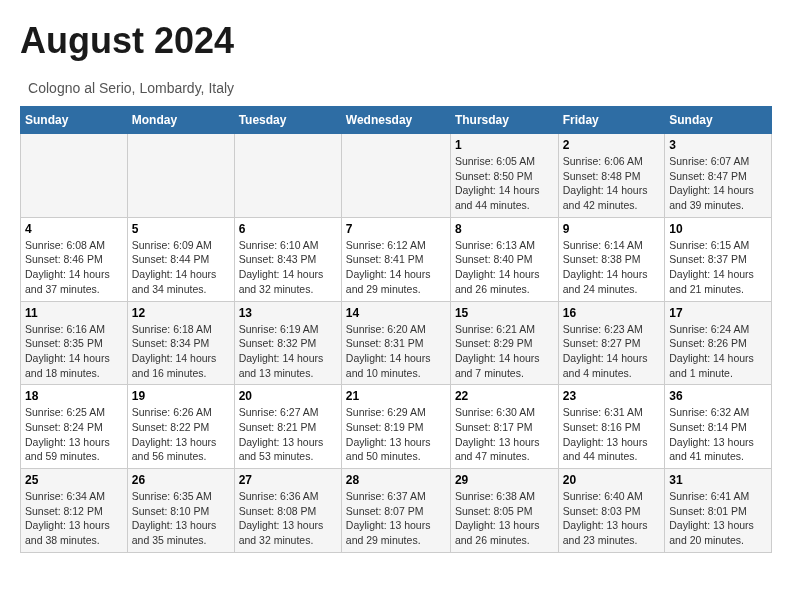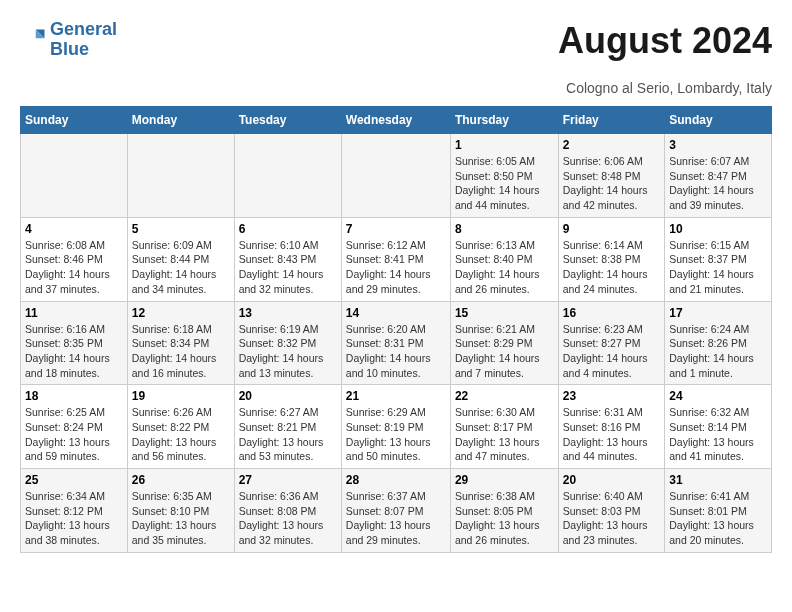--- a/index.html
+++ b/index.html
@@ -86,31 +86,20 @@
       line-height: 1.4;
     }
     .empty-cell {
       background-color: inherit;
     }
   </style>
 </head>
 <body>
 
 <div class="header">
-  <div class="logo">
-    <svg class="logo-icon" viewBox="0 0 32 32">
-      <rect x="0" y="0" width="32" height="32" fill="white"></rect>
-      <polygon points="18,4 28,4 28,14 18,4" fill="#2e6da4"></polygon>
-      <polygon points="18,4 28,14 18,14 18,4" fill="#5b9bd5"></polygon>
-    </svg>
-    <div class="logo-text">
-      <span>General</span><br>
-      <span style="color:#2e6da4;">Blue</span>
-    </div>
-  </div>
   <div class="title-area">
     <div class="month-title">August 2024</div>
     <div class="location">Cologno al Serio, Lombardy, Italy</div>
   </div>
 </div>
 
 <table>
   <thead>
     <tr>
 
@@ -221,21 +210,21 @@
         </td>
         <td>
           <span class="day-number">22</span>
           <div class="day-info">Sunrise: 6:30 AM<br>Sunset: 8:17 PM<br>Daylight: 13 hours<br>and 47 minutes.</div>
         </td>
         <td>
           <span class="day-number">23</span>
           <div class="day-info">Sunrise: 6:31 AM<br>Sunset: 8:16 PM<br>Daylight: 13 hours<br>and 44 minutes.</div>
         </td>
         <td>
-          <span class="day-number">24</span>
+          <span class="day-number">36</span>
           <div class="day-info">Sunrise: 6:32 AM<br>Sunset: 8:14 PM<br>Daylight: 13 hours<br>and 41 minutes.</div>
         </td>
       </tr>
       <tr>
         <td>
           <span class="day-number">25</span>
           <div class="day-info">Sunrise: 6:34 AM<br>Sunset: 8:12 PM<br>Daylight: 13 hours<br>and 38 minutes.</div>
         </td>
         <td>
           <span class="day-number">26</span>

